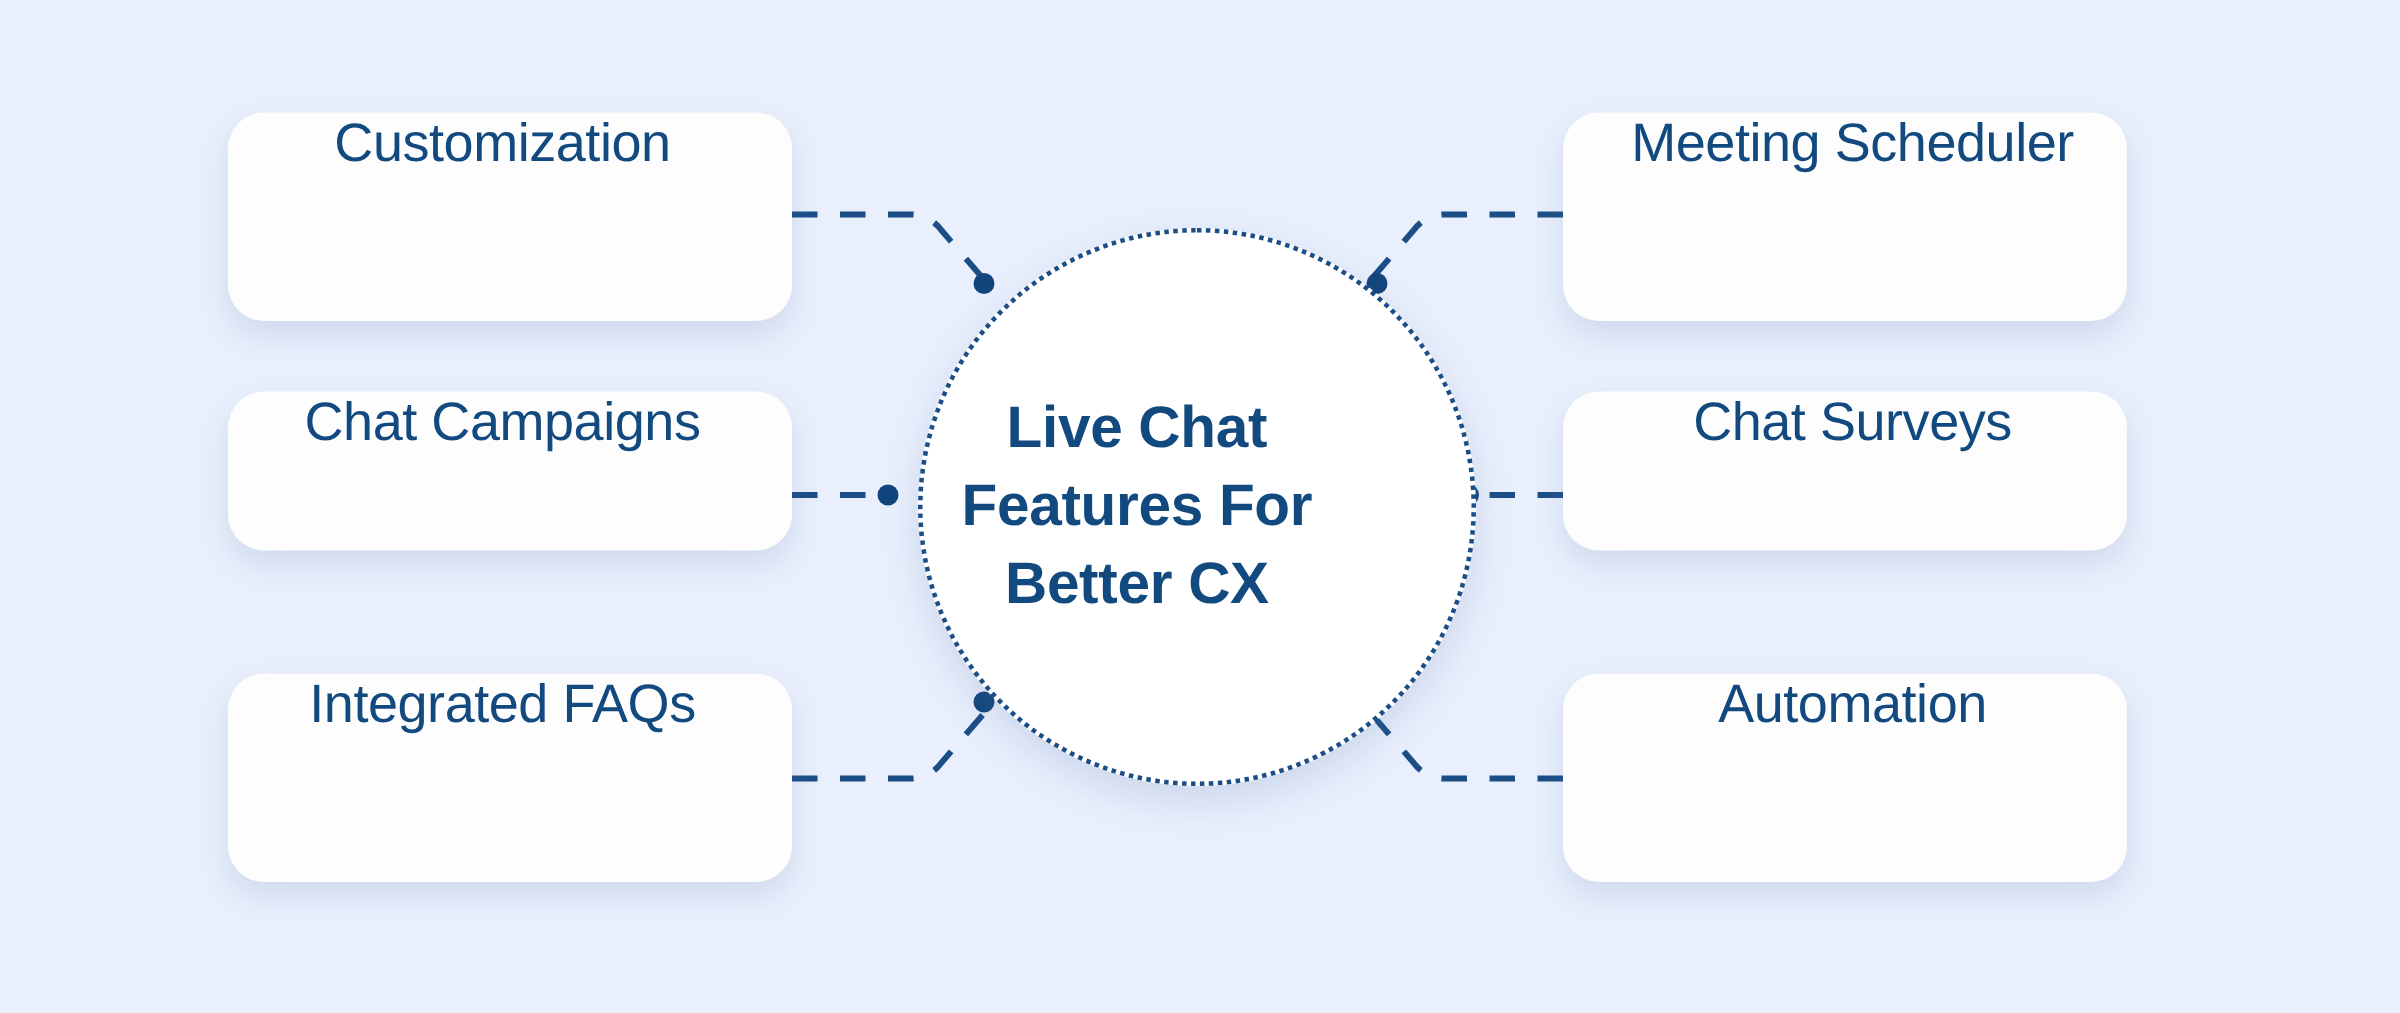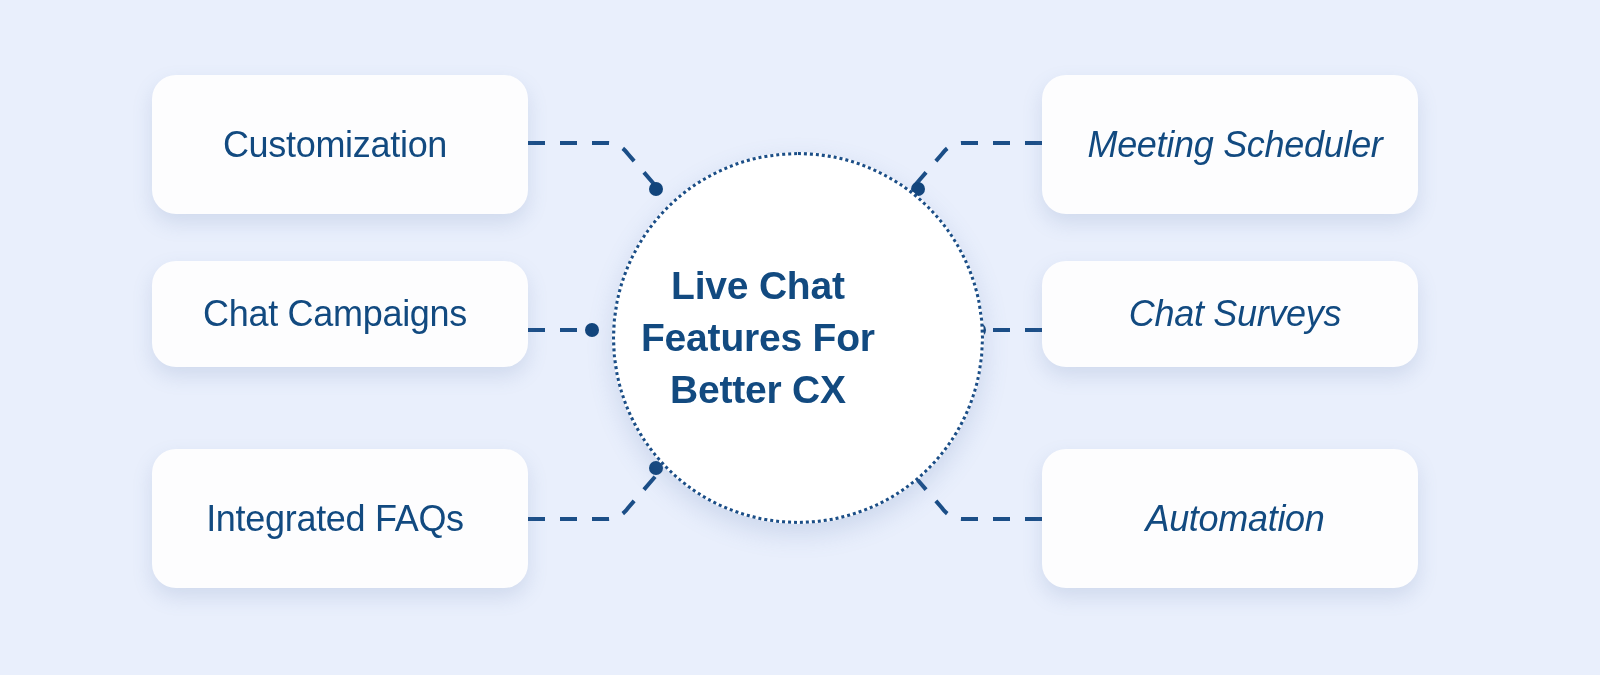--- a/index.html
+++ b/index.html
@@ -60,38 +60,37 @@
     padding: 0 26px;
   }
 
   
   .card {
     position: absolute;
     background: #fdfdfe;
     border-radius: 24px;
     box-shadow: 0 9px 20px rgba(92, 120, 172, 0.18);
     display: flex;
-    align-items: center;
     box-sizing: border-box;
   }
 
   .card-label {
     color: #124a80;
     font-size: 36px;
     font-weight: 400;
     line-height: 1.1;
     letter-spacing: -0.3px;
     width: 100%;
   }
 
   .card.left  { left: 152px;  width: 376px; }
   .card.right { left: 1042px; width: 376px; }
 
   .card.left  .card-label { text-align: center; padding-right: 10px; }
-  .card.right .card-label { text-align: center; padding-left: 10px; font-style: italic; }
+  .card.right .card-label { text-align: center; padding-left: 10px; }
 
   .row-top    { top: 75px;  height: 139px; }
   .row-middle { top: 261px; height: 106px; }
   .row-bottom { top: 449px; height: 139px; }
 
   
 </style>
 </head>
 <body>
 

